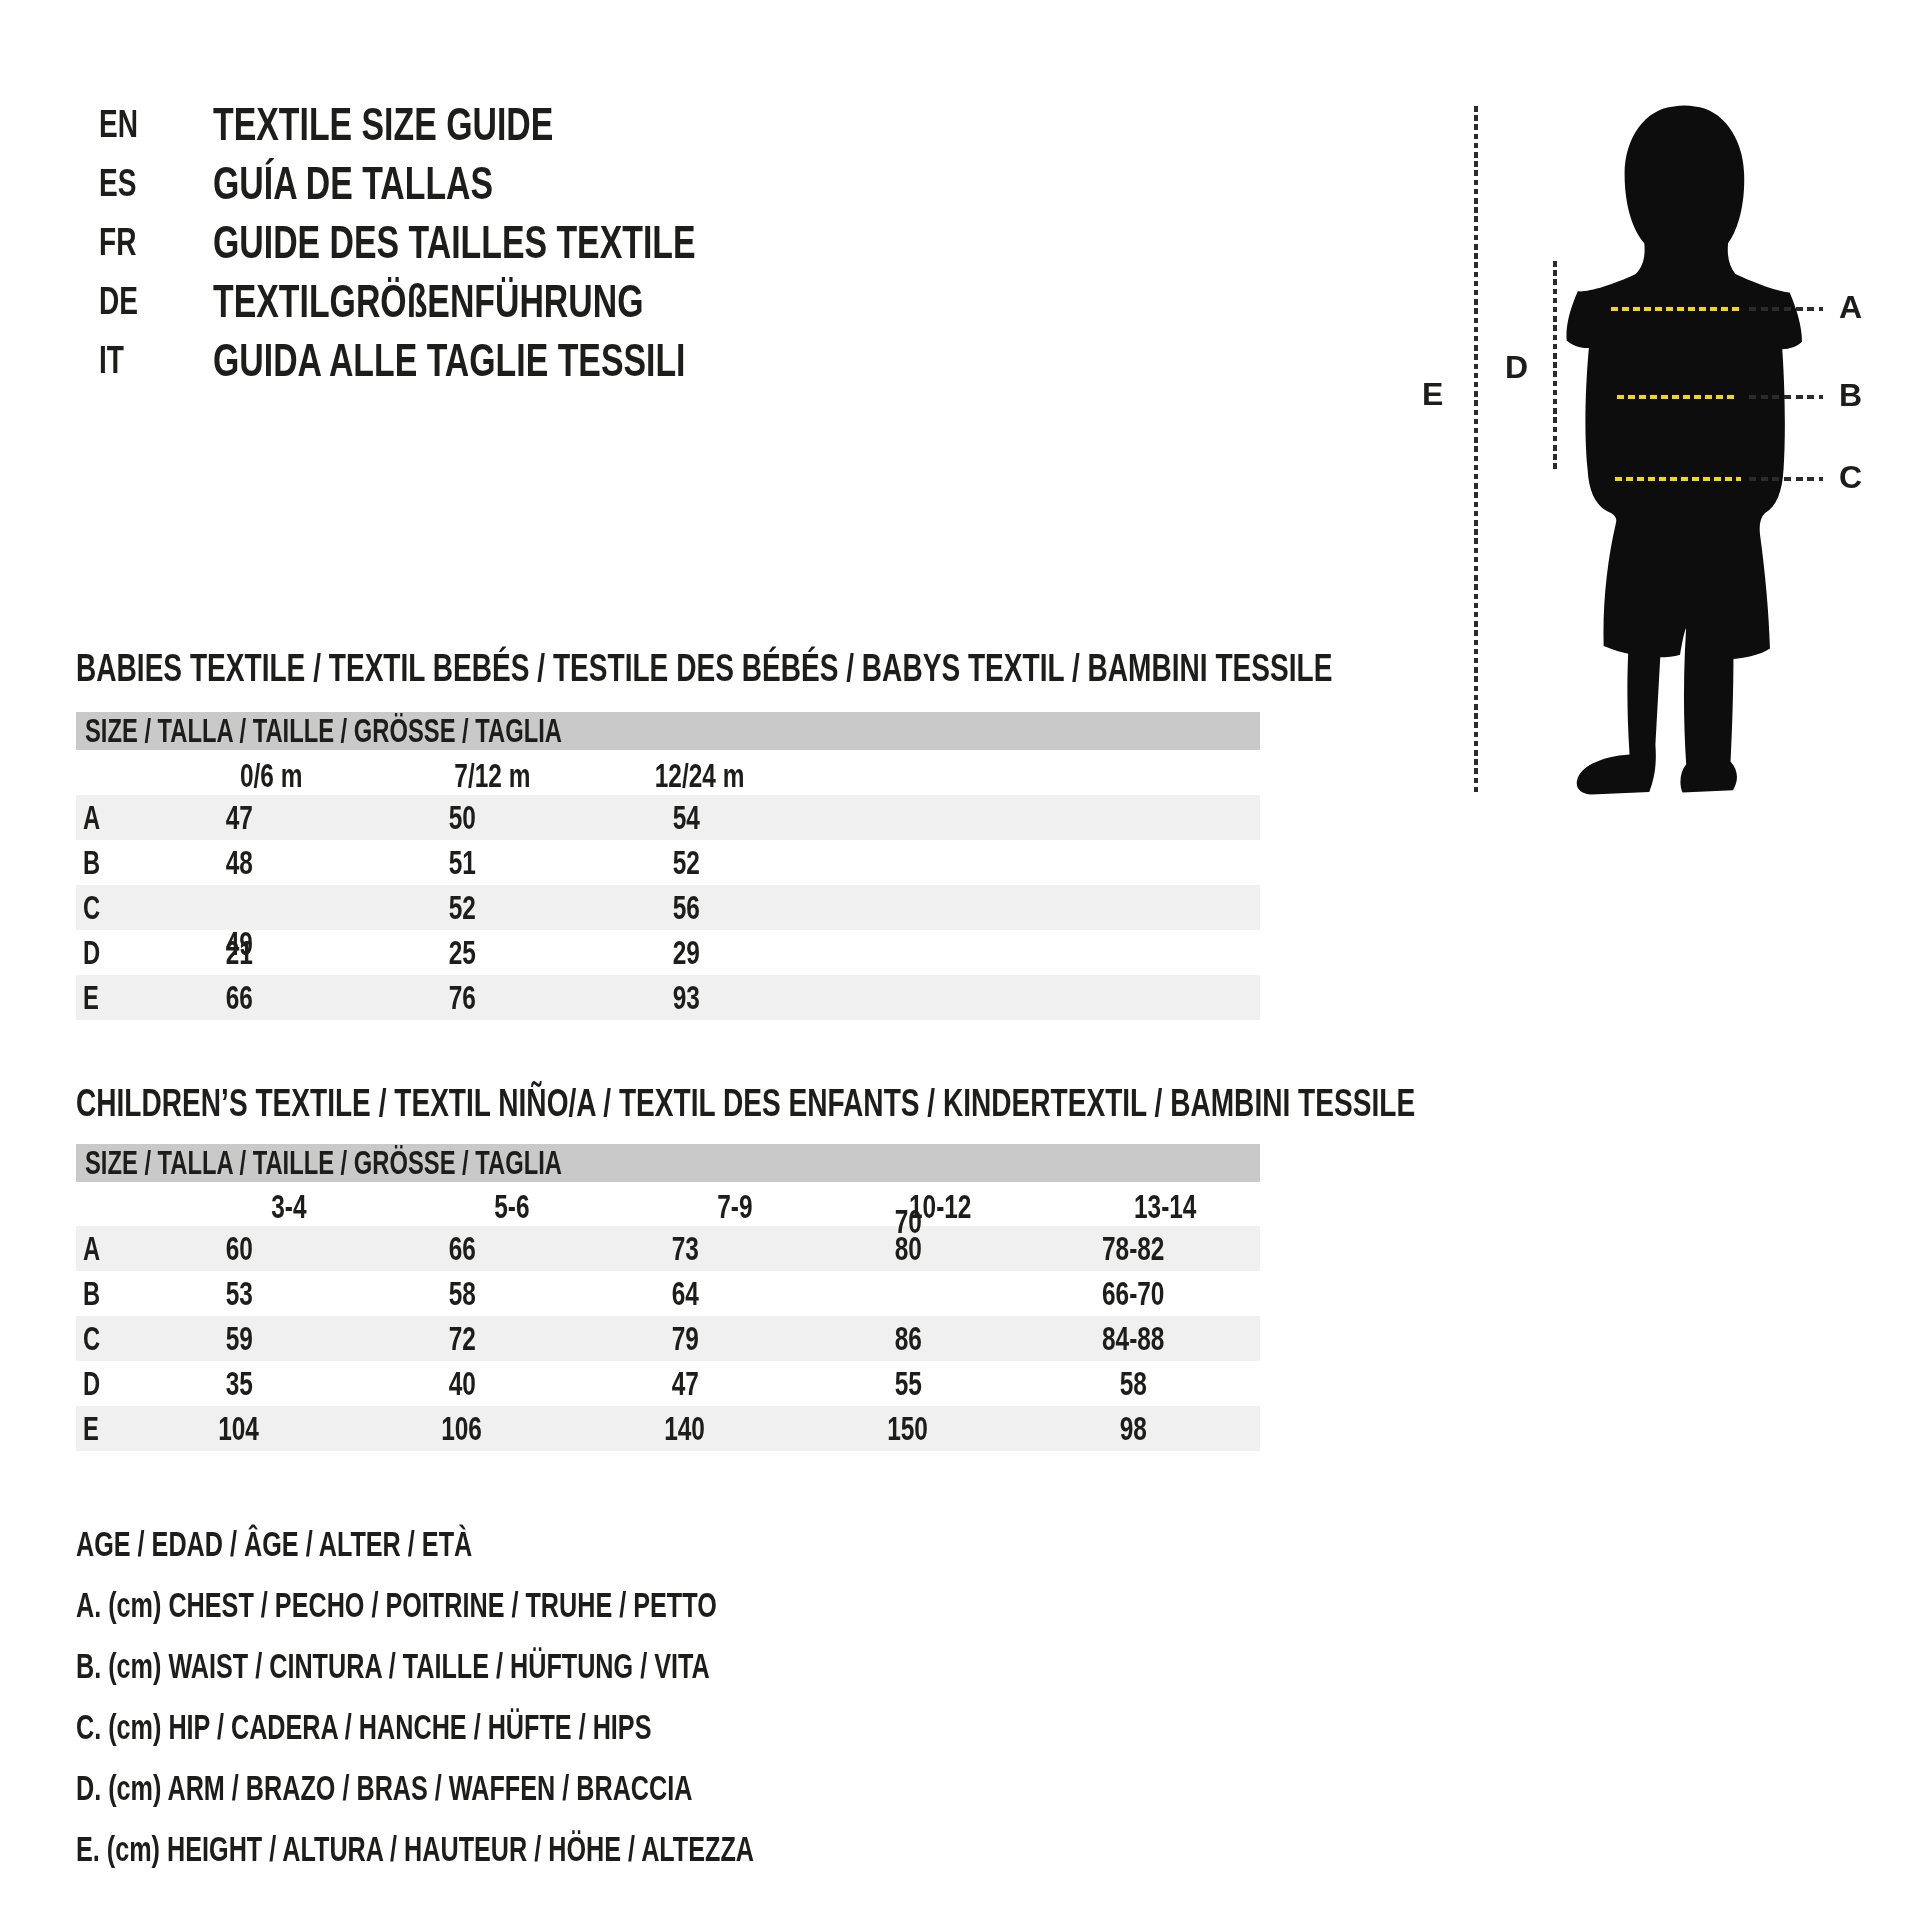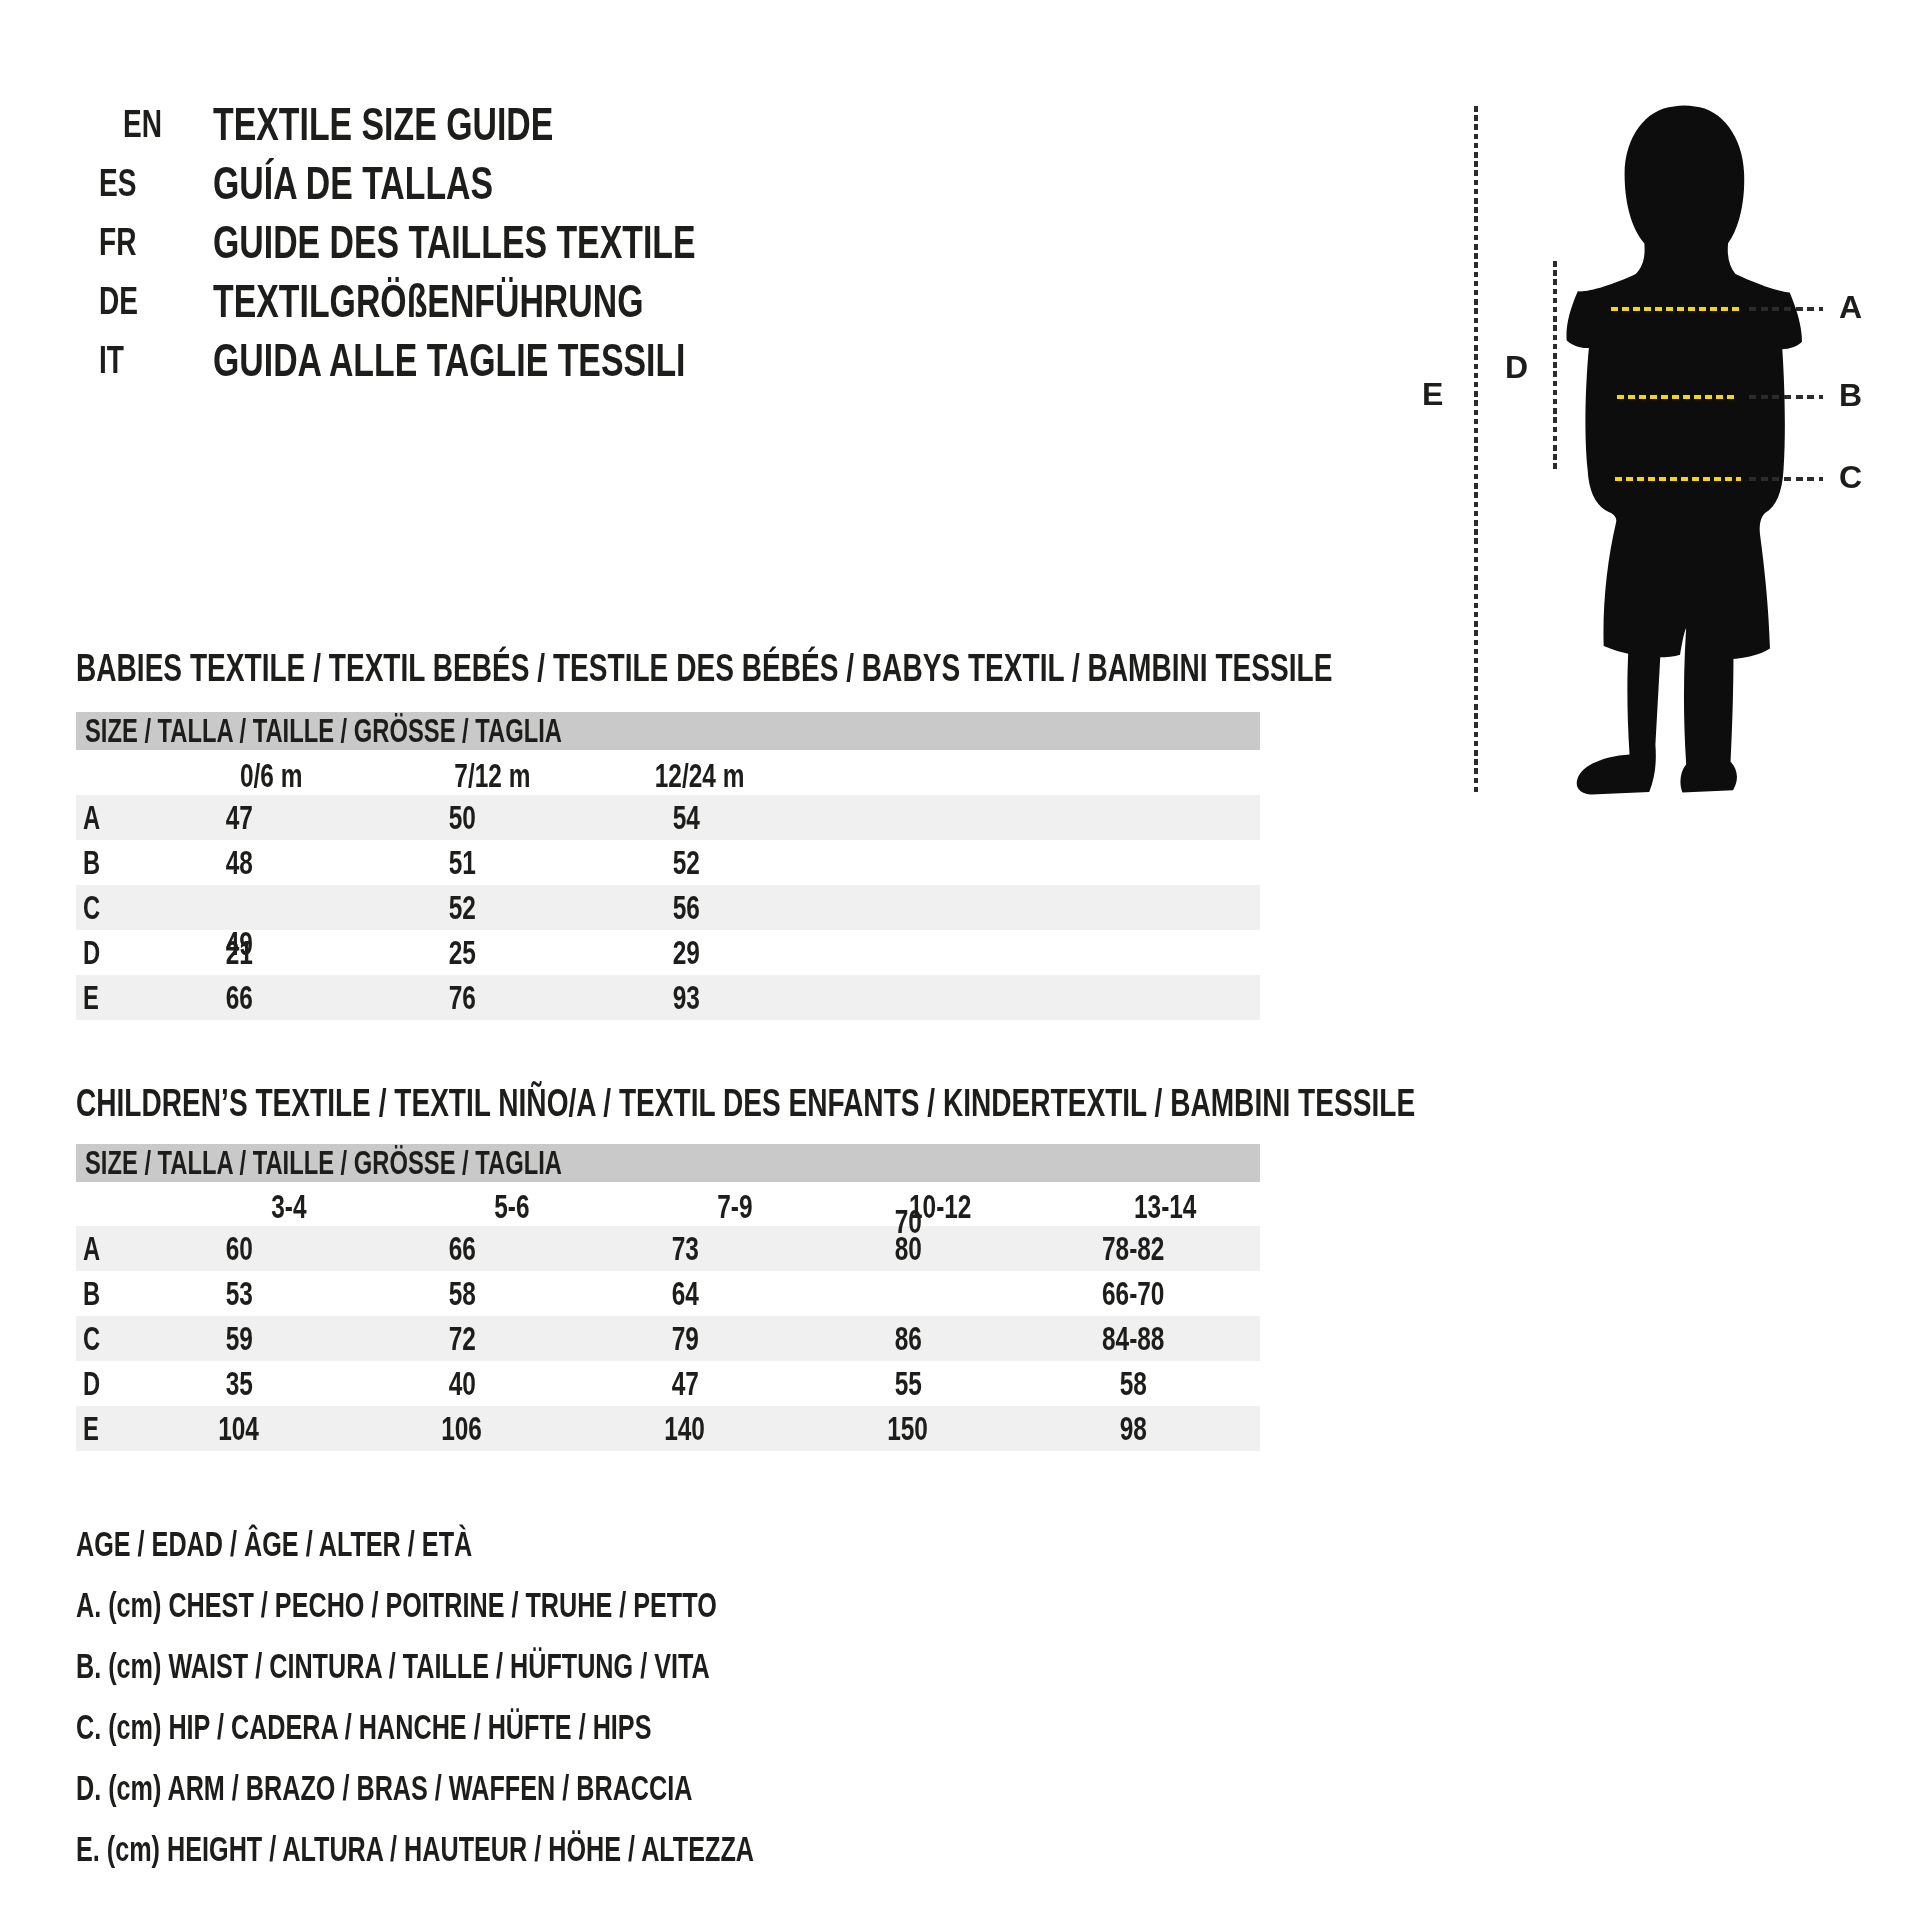--- a/index.html
+++ b/index.html
@@ -24,21 +24,21 @@
   .legend-line{font-size:35px;line-height:44px;}
   .diag-label{font-size:32px;line-height:39px;font-weight:700;letter-spacing:0.6px;}
   .vdash{background-image:repeating-linear-gradient(to bottom,#2b2b2b 0 5.5px,transparent 5.5px 9.2px);}
   .ydash{height:4.3px;background-image:repeating-linear-gradient(to right,#f3d610 0 6.8px,transparent 6.8px 11px);}
   .kdash{height:4.3px;background-image:repeating-linear-gradient(to right,#2b2b2b 0 6.8px,transparent 6.8px 11.7px);}
 </style>
 </head>
 <body>
 
 <div class="abs" style="left:0;top:0;">
-  <div class="abs txt lang-code" style="left:99px;top:102px;margin-left:24px;"><span class="cx">EN</span></div>
+  <div class="abs txt lang-code" style="left:99px;top:102px;"><span class="cx">EN</span></div>
   <div class="abs txt lang-label" style="left:213px;top:102px;"><span class="cx">TEXTILE SIZE GUIDE</span></div>
 
   <div class="abs txt lang-code" style="left:99px;top:161px;"><span class="cx">ES</span></div>
   <div class="abs txt lang-label" style="left:213px;top:161px;"><span class="cx">GUÍA DE TALLAS</span></div>
 
   <div class="abs txt lang-code" style="left:99px;top:220px;"><span class="cx">FR</span></div>
   <div class="abs txt lang-label" style="left:213px;top:220px;"><span class="cx">GUIDE DES TAILLES TEXTILE</span></div>
 
   <div class="abs txt lang-code" style="left:99px;top:279px;"><span class="cx">DE</span></div>
   <div class="abs txt lang-label" style="left:213px;top:279px;"><span class="cx">TEXTILGRÖßENFÜHRUNG</span></div>

